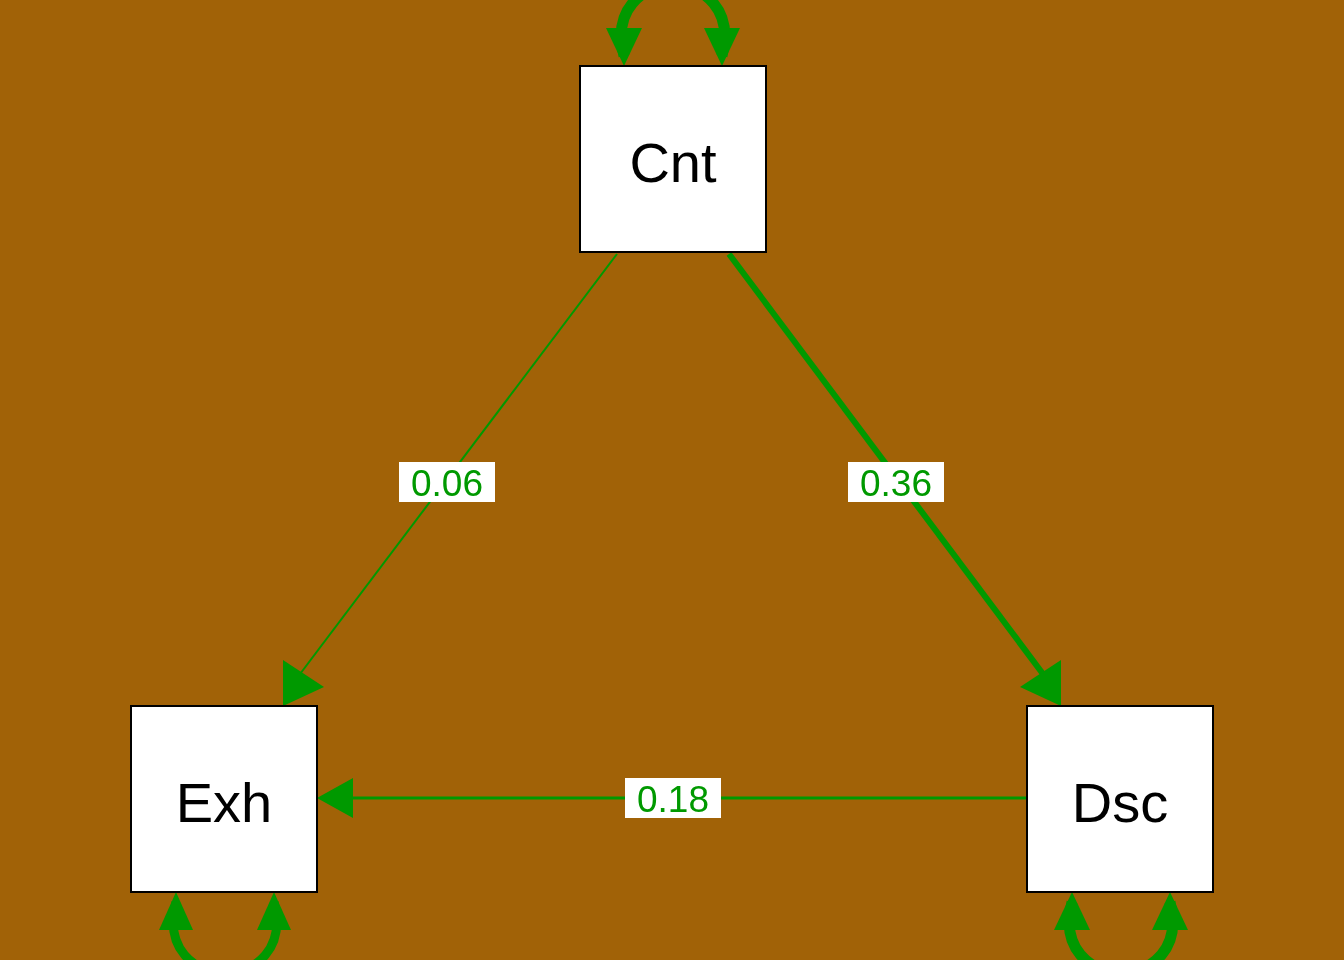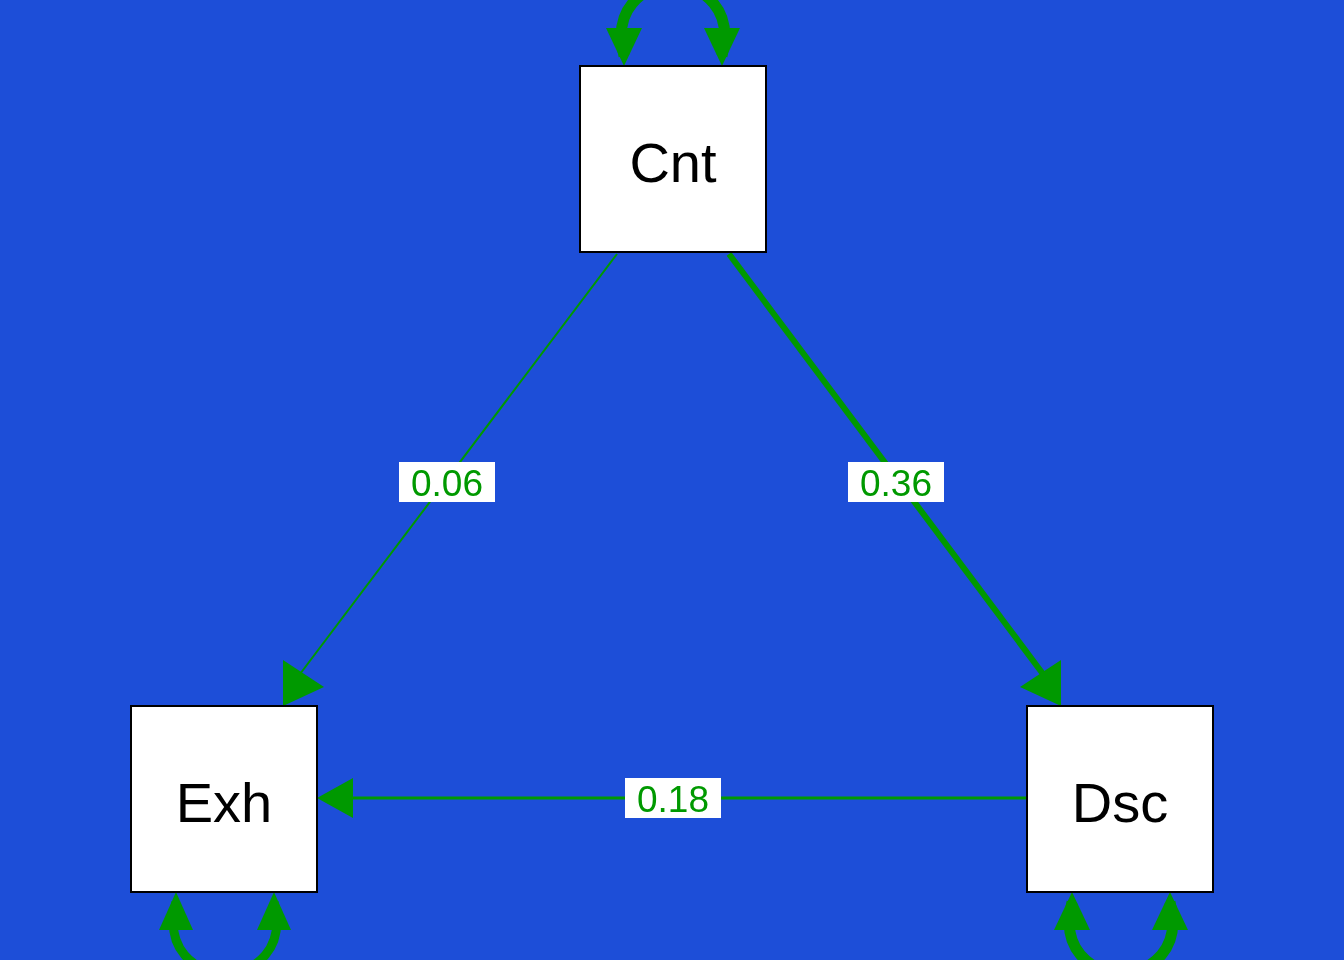--- a/index.html
+++ b/index.html
@@ -8,21 +8,21 @@
     padding: 0;
     background: #ffffff;
   }
   body {
     font-family: "Liberation Sans", sans-serif;
   }
   #canvas {
     position: relative;
     width: 1344px;
     height: 960px;
-    background: #1d4ed8;
+    background: #a16207;
     overflow: hidden;
   }
   #diagram-svg {
     position: absolute;
     left: 0;
     top: 0;
     width: 1344px;
     height: 960px;
     display: block;
   }

